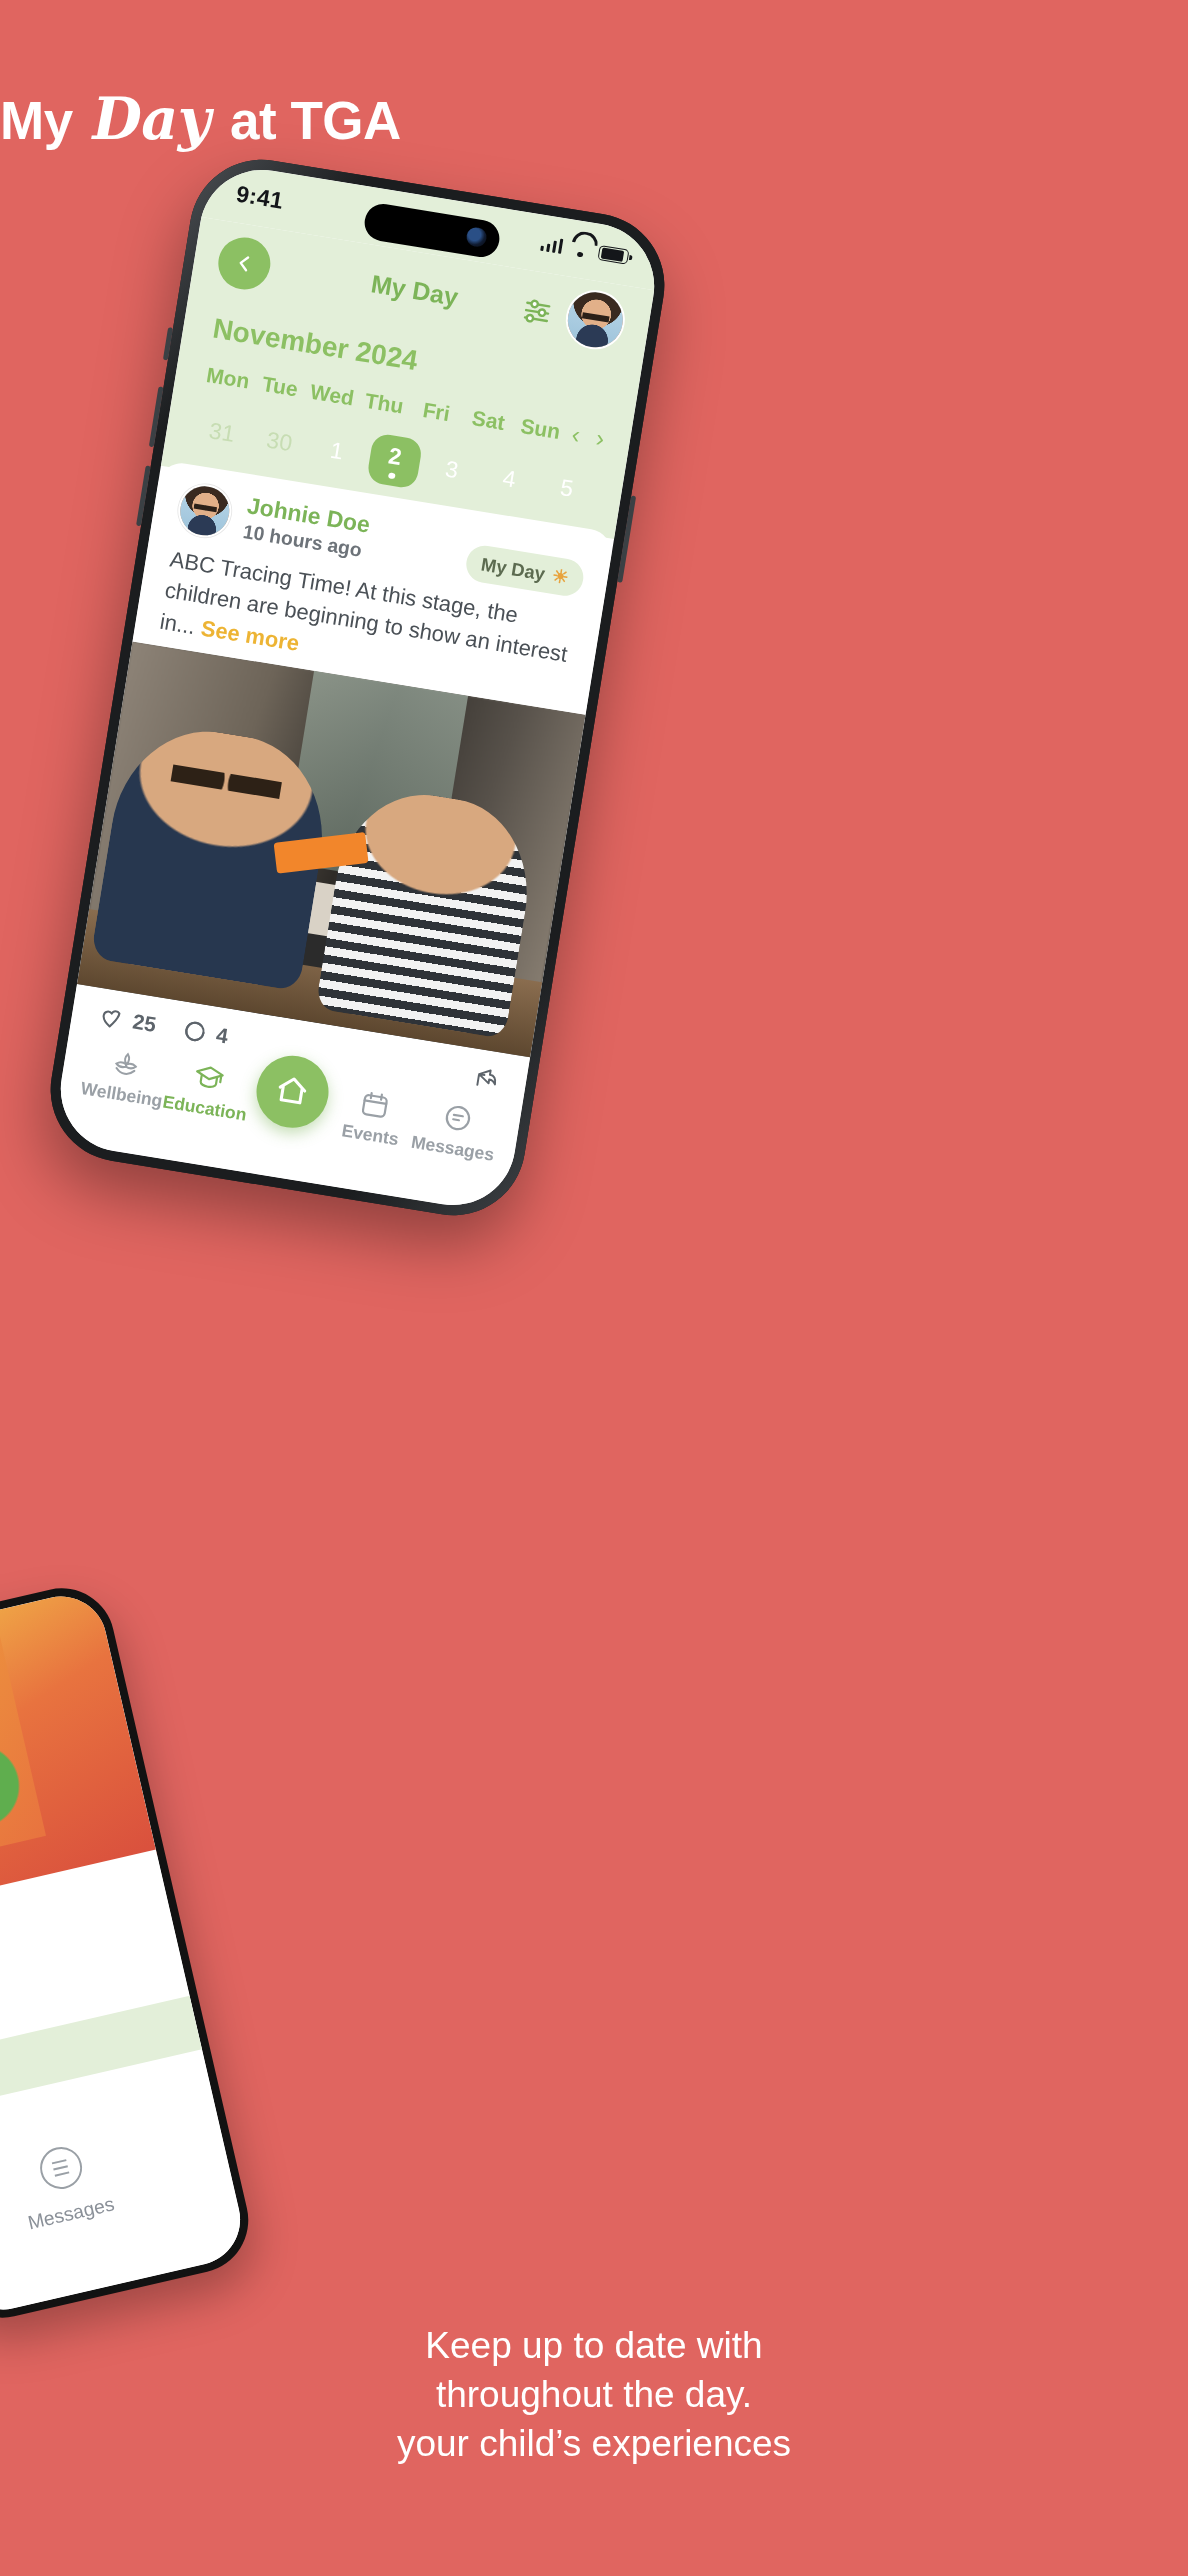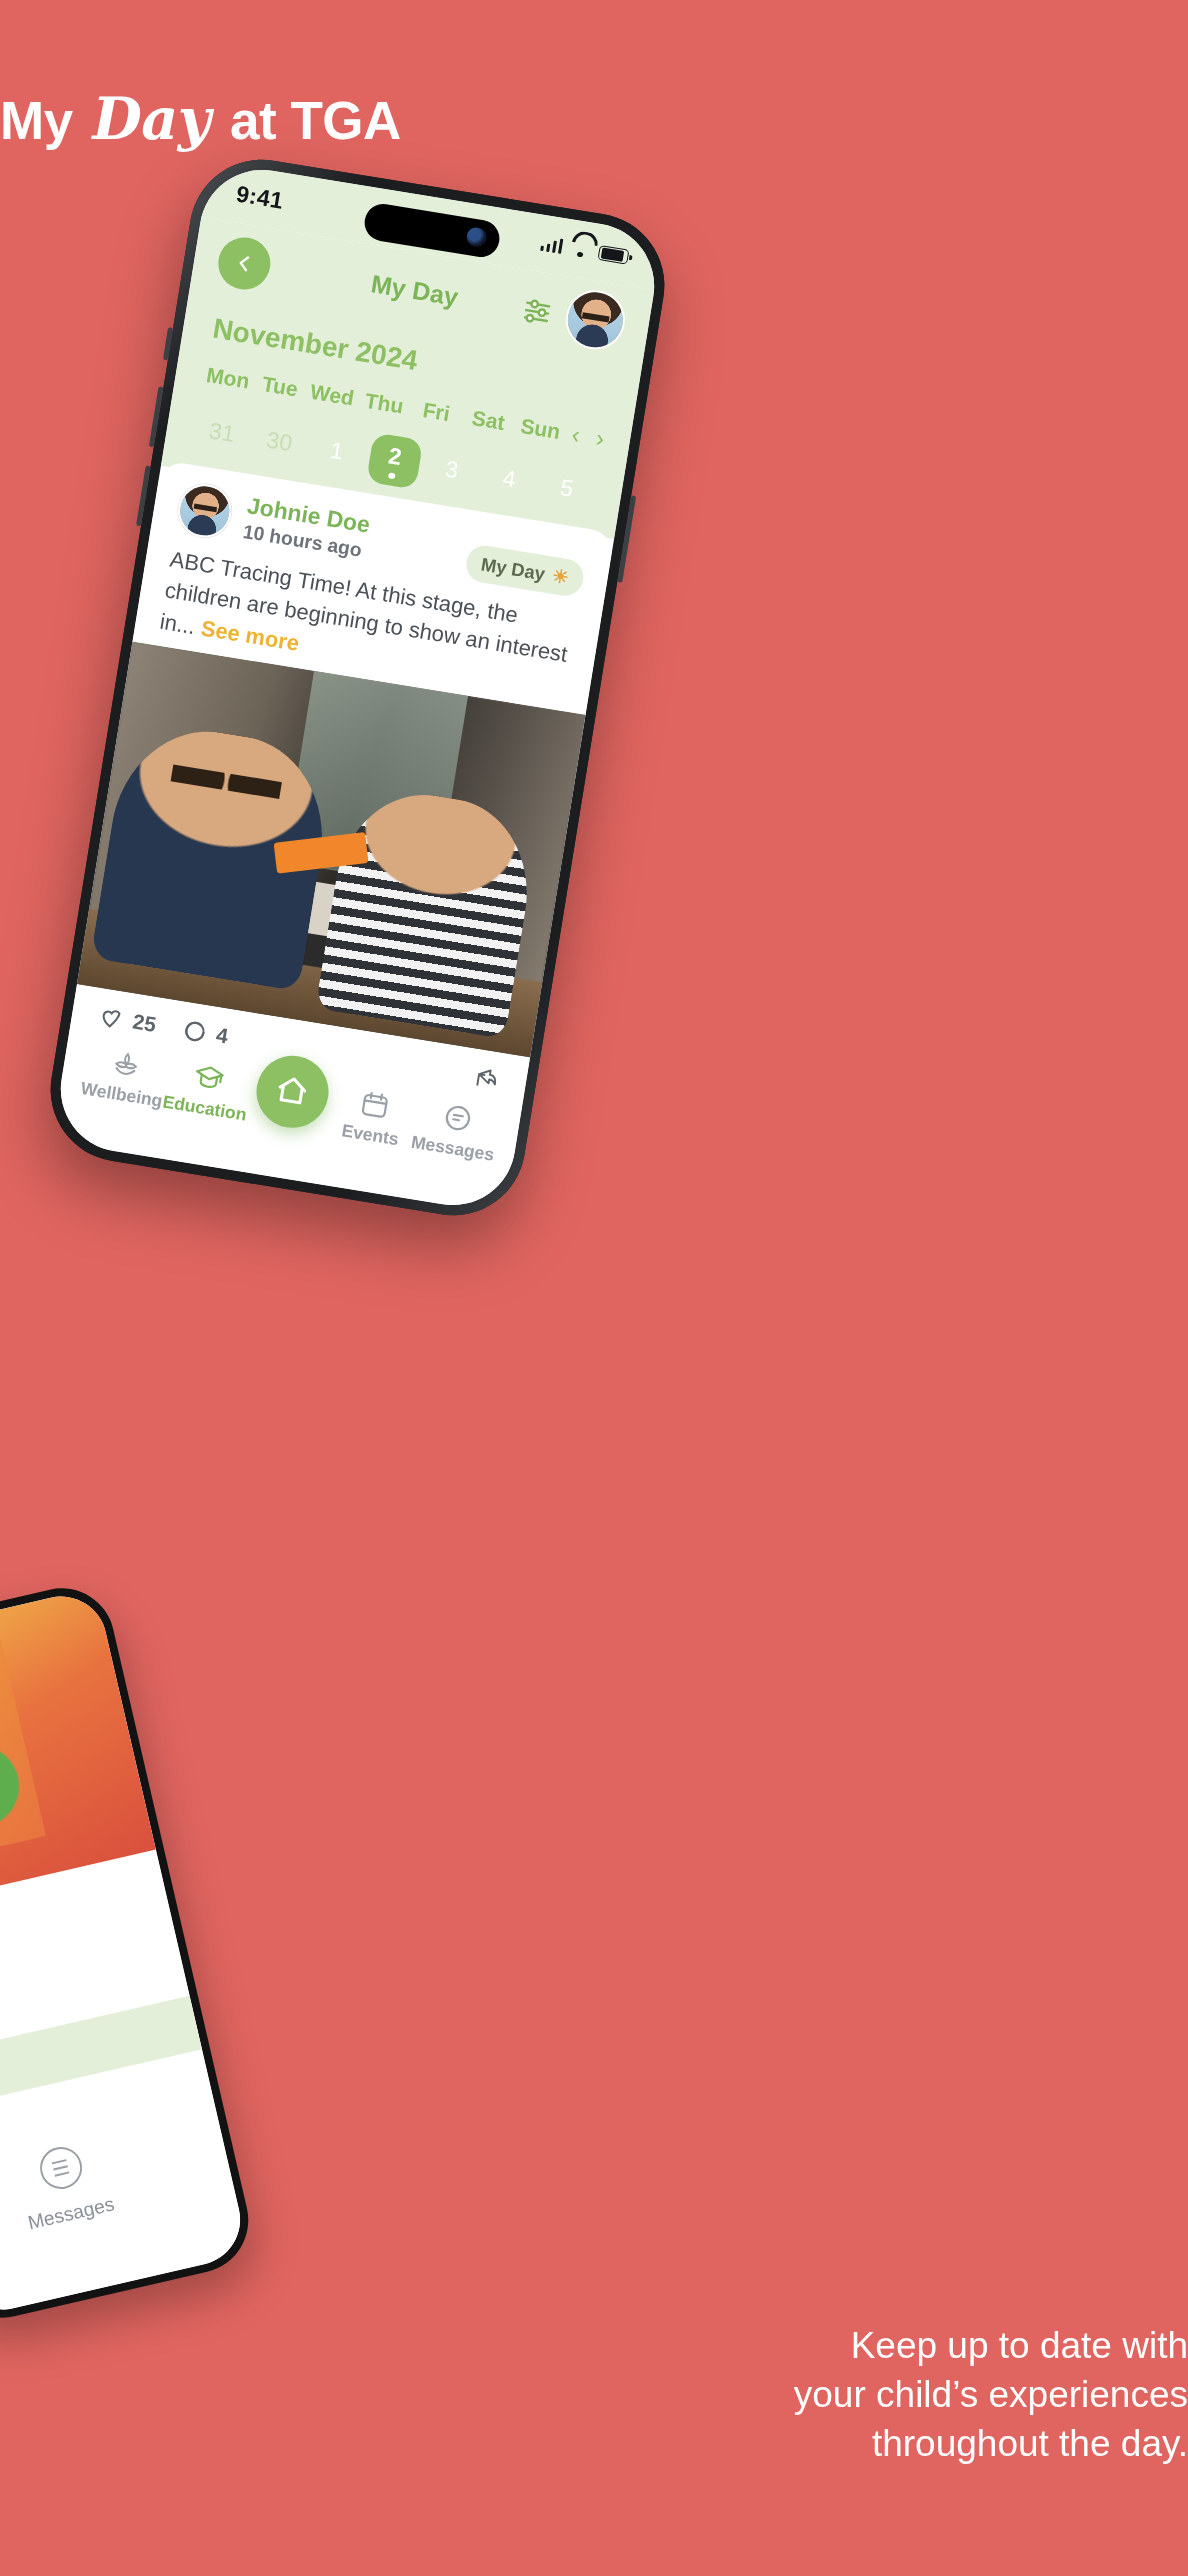--- a/index.html
+++ b/index.html
@@ -20,21 +20,21 @@
   .headline .script{
     font-family:"DejaVu Serif", serif;
     font-style:italic; font-weight:bold;
     font-size:57px;
     padding:0 5.5px;
   }
 
   
   .caption{
     position:absolute; top:2322px; left:0; width:100%;
-    text-align:right; color:#ffffff;
+    text-align:center; color:#ffffff;
     font-size:37px; line-height:1.32; font-weight:400;
   }
   .caption div{ white-space:nowrap; }
 
   
   .phone-left{
     position:absolute;
     left:-120px; top:1603px;
     width:304px; height:700px;
     background:#121212;
@@ -546,16 +546,16 @@
         <span>Messages</span>
       </div>
     </div>
 
   </div>
  </div>
 </div>
 
 <div class="caption">
   <div>Keep up to date with</div>
+  <div>throughout the day.</div>
   <div>your child’s experiences</div>
-  <div>throughout the day.</div>
 </div>
 
 
 </body></html>

